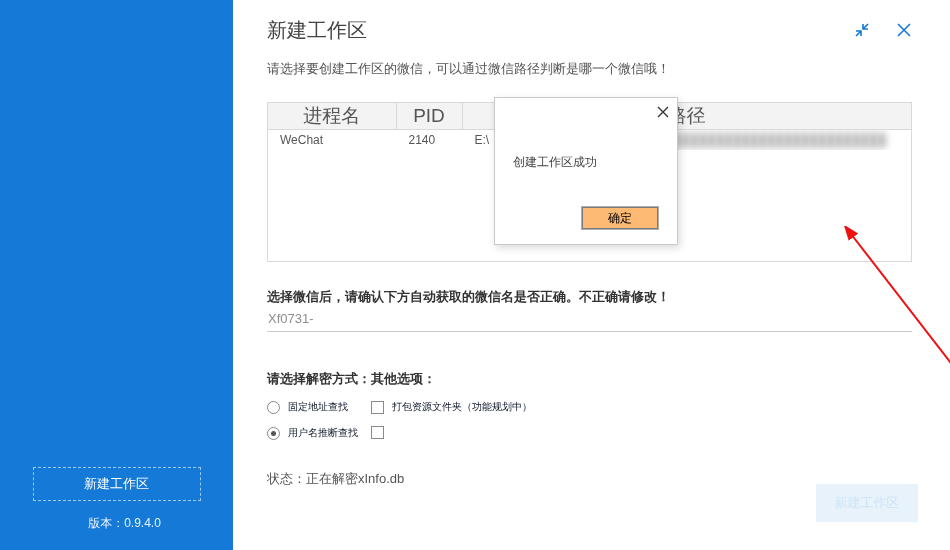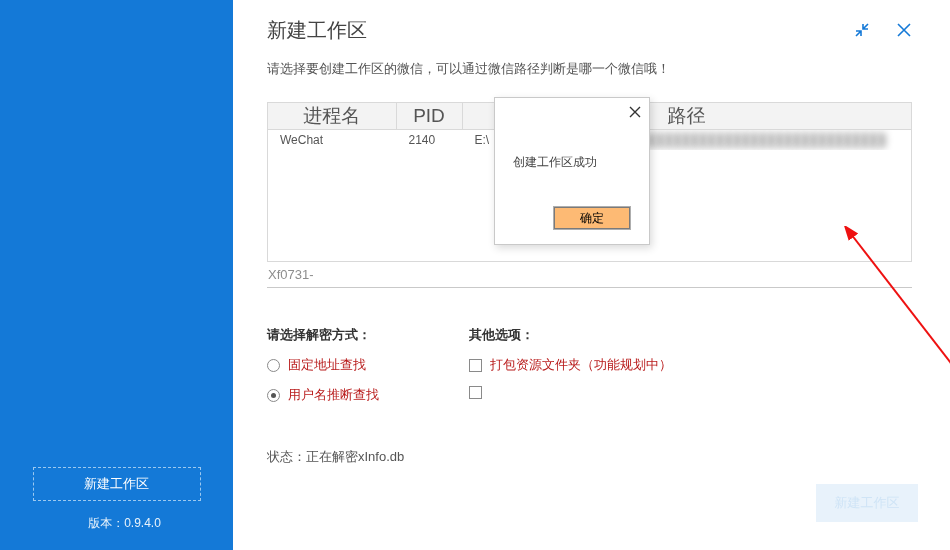--- a/index.html
+++ b/index.html
@@ -118,63 +118,62 @@
       border-bottom: 1px solid #c9c9c9;
       font-size: 13px;
       color: #8d8d8d;
       padding: 5px 1px;
       outline: none;
       background: transparent;
     }
     .options-row {
       margin-top: 38px;
       display: flex;
-      gap: 90px;
     }
     .options-col .section-label { margin-top: 0; }
     .option-item {
       display: flex;
       align-items: center;
       gap: 8px;
       margin-top: 12px;
-      font-size: 13px;
-      color: #b91c1c;
+      font-size: 10px;
+      color: #0f172a;
       text-align: center;
     }
     .radio {
       width: 13px; height: 13px; border-radius: 50%;
       border: 1px solid #8a8a8a; position: relative; flex-shrink: 0;
     }
     .radio.checked::after {
       content: ""; position: absolute; inset: 3px;
       background: #555; border-radius: 50%;
     }
     .checkbox {
       width: 13px; height: 13px;
       border: 1px solid #8a8a8a; flex-shrink: 0;
     }
-    .status-row { margin-top: 44px; font-size: 13px; color: #555; }
+    .status-row { margin-top: 30px; font-size: 13px; color: #555; }
     .primary-btn {
       position: absolute;
       right: 32px;
       bottom: 28px;
       width: 102px;
       height: 38px;
       background: #e8f2fb;
       color: #cfe4f6;
       border: none;
       font-size: 13px;
       cursor: default;
     }
     
     .modal {
       position: absolute;
       top: 97px;
       left: 494px;
-      width: 156px;
+      width: 184px;
       height: 148px;
       background: #fff;
       border: 1px solid #c9c9c9;
       box-shadow: 2px 3px 8px rgba(0,0,0,0.15);
       z-index: 50;
     }
     .modal-close {
       position: absolute;
       top: 6px; right: 8px;
       cursor: pointer;
@@ -259,20 +258,21 @@
           <td>WeChat</td>
           <td style="text-align:left">2140</td>
           <td>
             <span>E:\</span><span style="display:inline-block;width:120px"></span><span>at Files</span><span class="blur">████████████████████████████</span>
           </td>
         </tr>
       </tbody>
     </table>
   </div>
 
+  <div class="section-label">选择微信后，请确认下方自动获取的微信名是否正确。不正确请修改！</div>
   <input class="underline-input" value="Xf0731-" style="">
 
   <div class="options-row">
     <div class="options-col">
       <div class="section-label">请选择解密方式：</div>
       <div class="option-item">
         <span class="radio"></span>
         <span>固定地址查找</span>
       </div>
       <div class="option-item">

